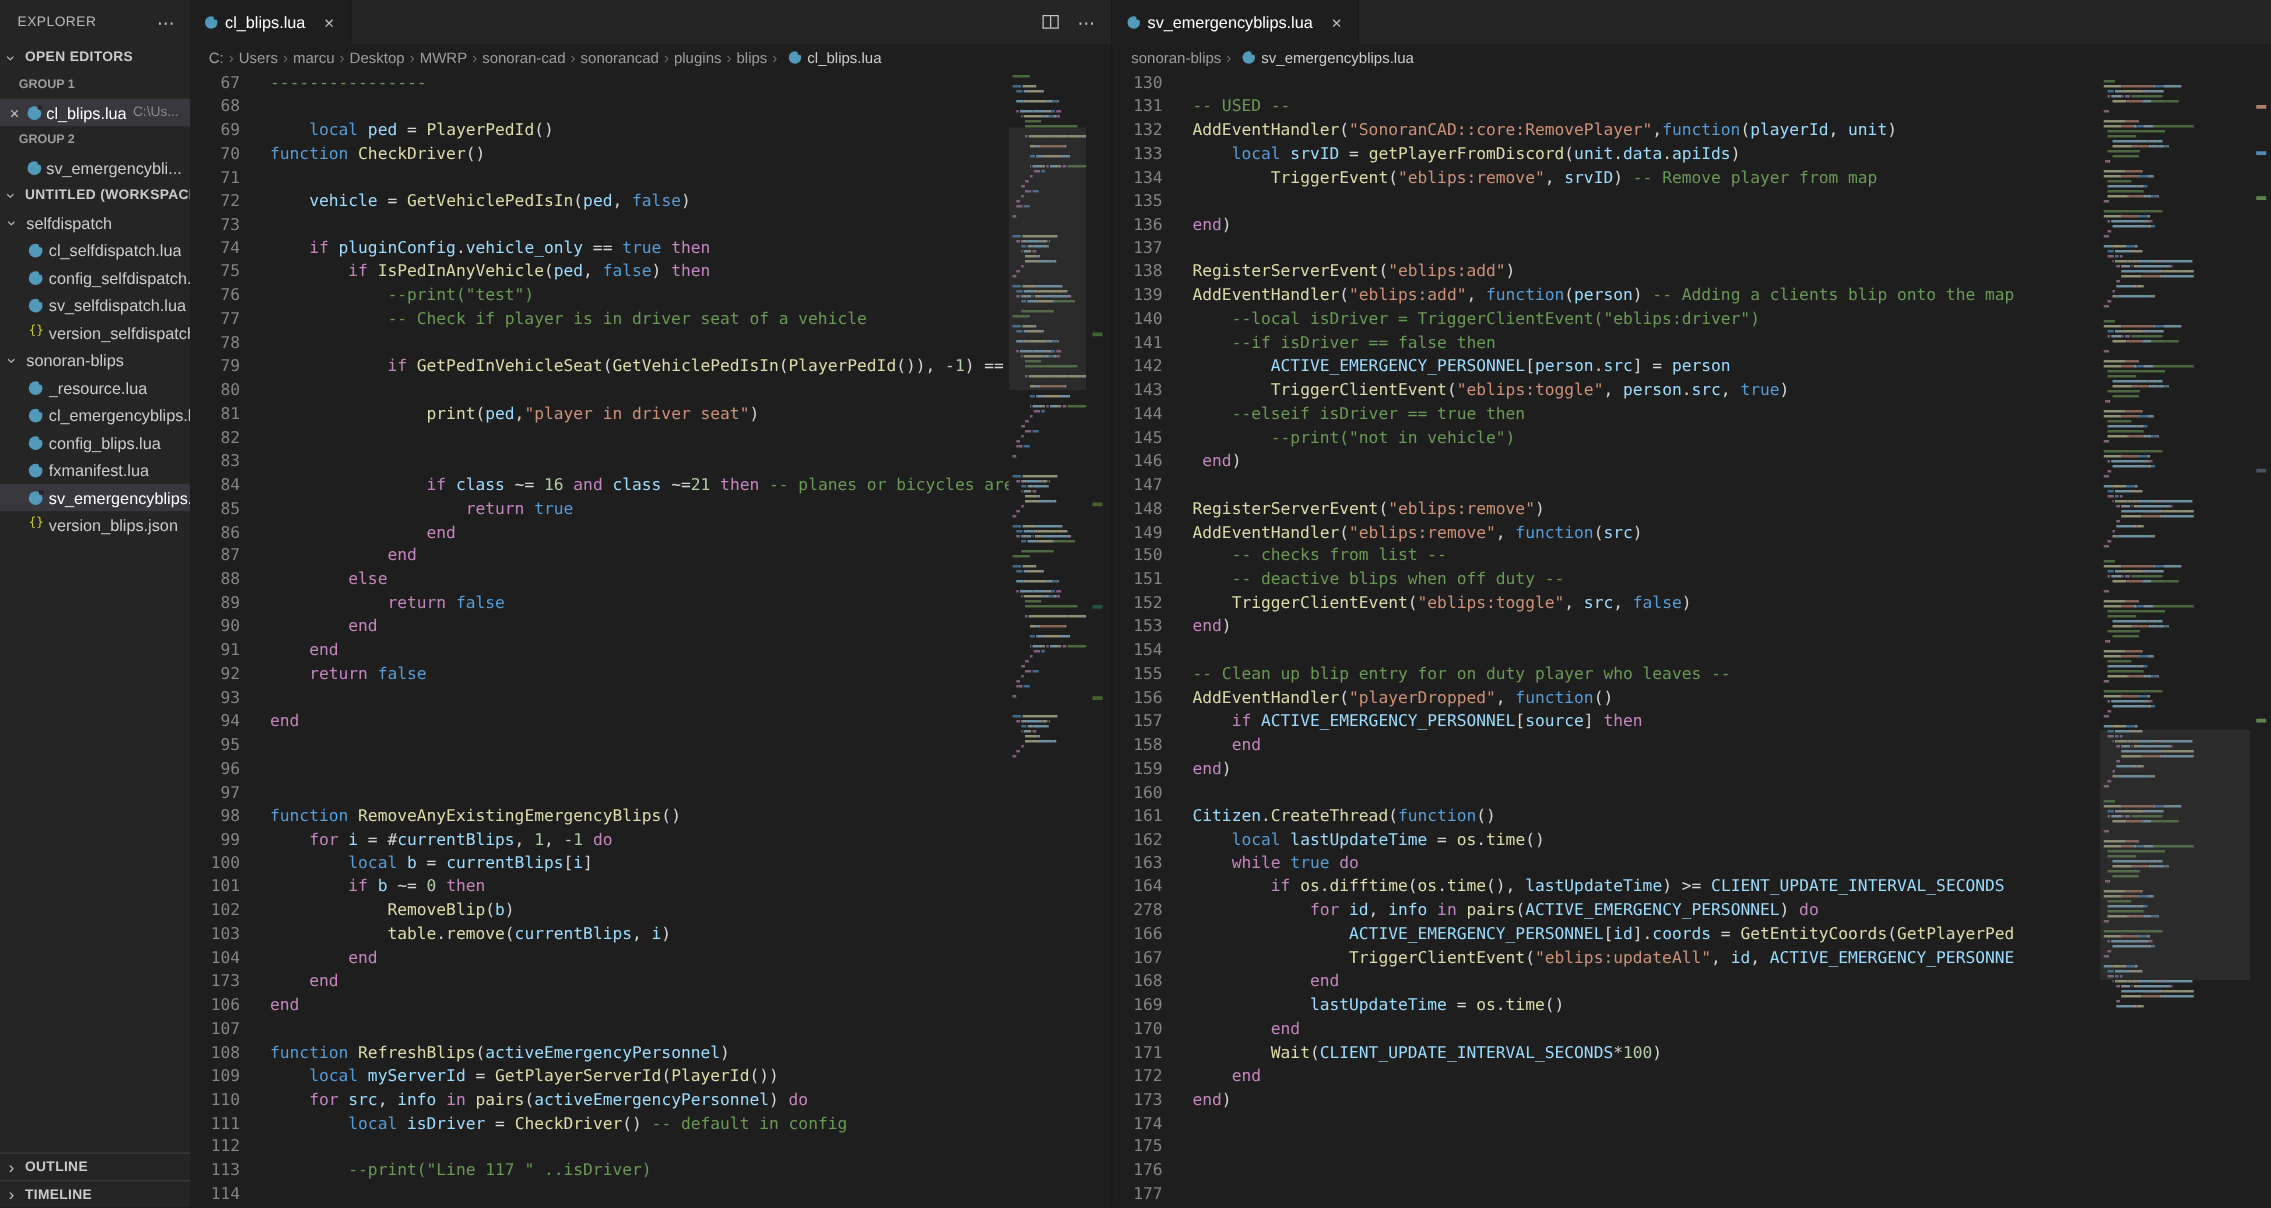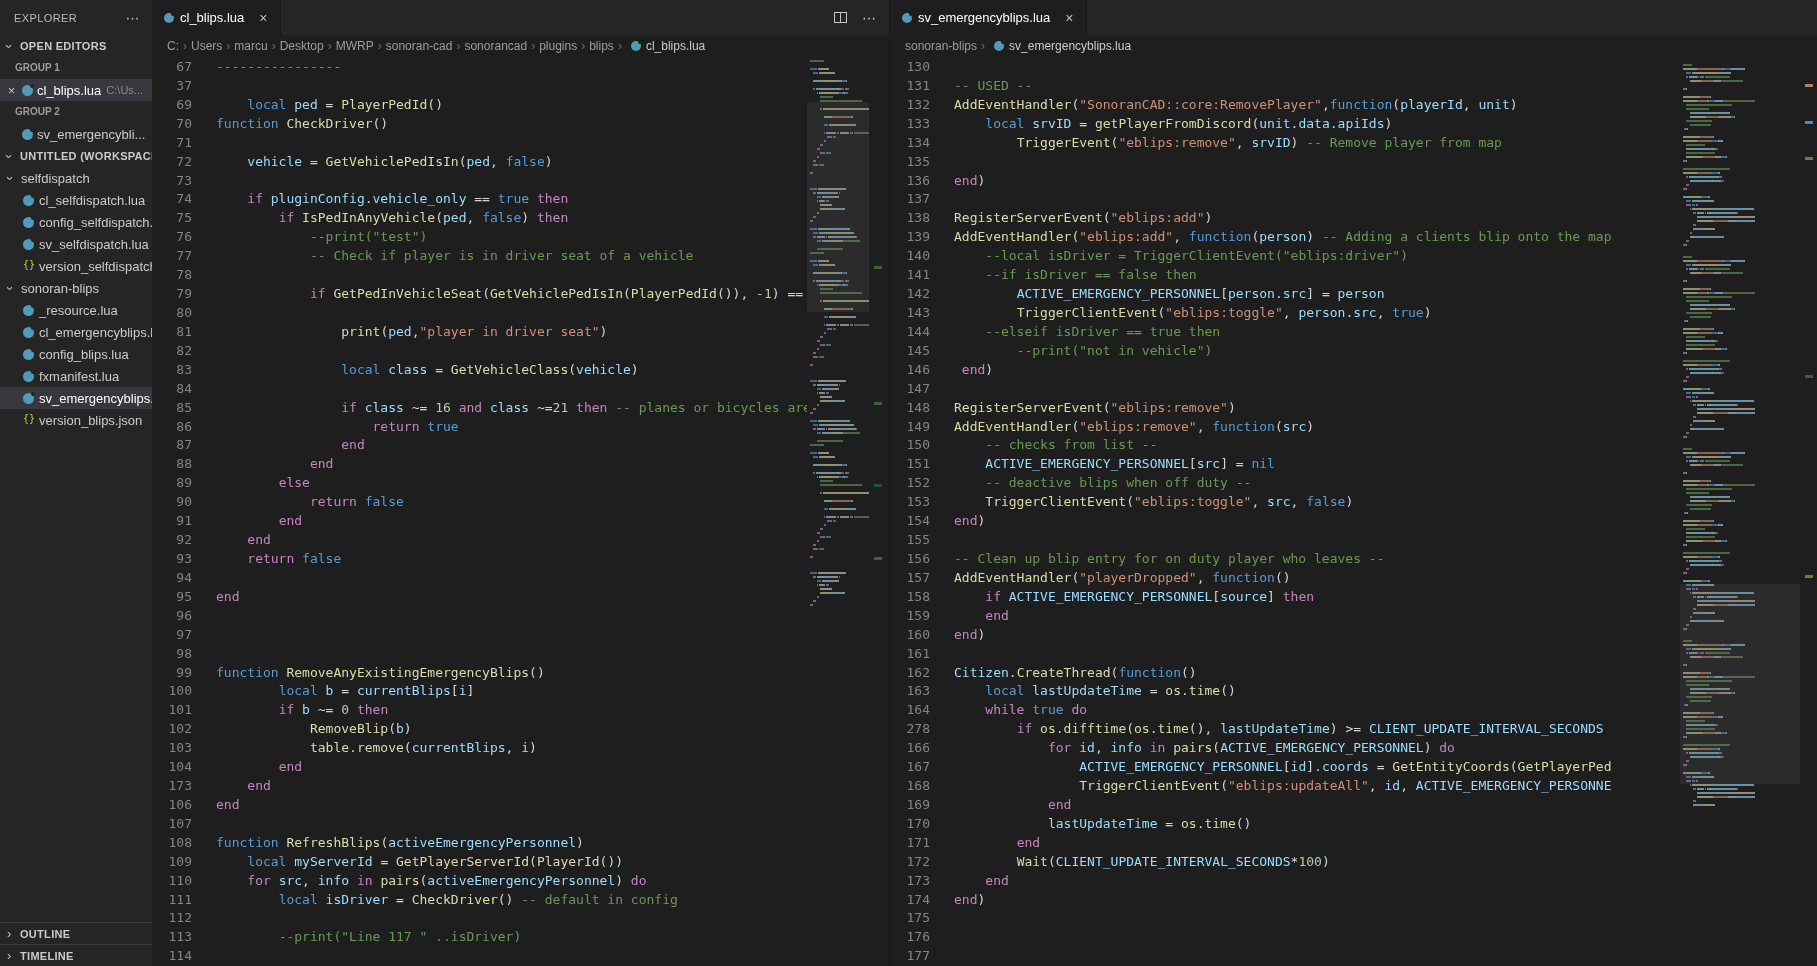--- a/index.html
+++ b/index.html
@@ -198,21 +198,21 @@
         <span class="crumb">plugins</span>
         <span class="csep">›</span>
         <span class="crumb">blips</span>
         <span class="csep">›</span>
         <span class="fi lua"></span>
         <span class="crumb file">cl_blips.lua</span>
       </div>
     <div class="ebody">
       <div class="gutter" id="gut0">
           <div class="lnum">67</div>
-          <div class="lnum">37</div>
+          <div class="lnum">68</div>
           <div class="lnum">69</div>
           <div class="lnum">70</div>
           <div class="lnum">71</div>
           <div class="lnum">72</div>
           <div class="lnum">73</div>
           <div class="lnum">74</div>
           <div class="lnum">75</div>
           <div class="lnum">76</div>
           <div class="lnum">77</div>
           <div class="lnum">78</div>
@@ -263,37 +263,37 @@
           <div class="cline"></div>
           <div class="cline"><span class="t-p">    </span><span class="t-c">if</span><span class="t-p"> </span><span class="t-v">pluginConfig</span><span class="t-p">.</span><span class="t-v">vehicle_only</span><span class="t-p"> == </span><span class="t-k">true</span><span class="t-p"> </span><span class="t-c">then</span></div>
           <div class="cline"><span class="t-p">        </span><span class="t-c">if</span><span class="t-p"> </span><span class="t-f">IsPedInAnyVehicle</span><span class="t-p">(</span><span class="t-v">ped</span><span class="t-p">, </span><span class="t-k">false</span><span class="t-p">) </span><span class="t-c">then</span></div>
           <div class="cline"><span class="t-p">            </span><span class="t-m">--print("test")</span></div>
           <div class="cline"><span class="t-p">            </span><span class="t-m">-- Check if player is in driver seat of a vehicle</span></div>
           <div class="cline"></div>
           <div class="cline"><span class="t-p">            </span><span class="t-c">if</span><span class="t-p"> </span><span class="t-f">GetPedInVehicleSeat</span><span class="t-p">(</span><span class="t-f">GetVehiclePedIsIn</span><span class="t-p">(</span><span class="t-f">PlayerPedId</span><span class="t-p">()), </span><span class="t-n">-1</span><span class="t-p">) == </span></div>
           <div class="cline"></div>
           <div class="cline"><span class="t-p">                </span><span class="t-f">print</span><span class="t-p">(</span><span class="t-v">ped</span><span class="t-p">,</span><span class="t-s">"player in driver seat"</span><span class="t-p">)</span></div>
           <div class="cline"></div>
-          <div class="cline"><span class="t-p">                </span><span class="t-k">local</span><span class="t-p"> </span><span class="t-v">class</span><span class="t-p"> = </span><span class="t-f">GetVehicleClass</span><span class="t-p">(</span><span class="t-v">vehicle</span><span class="t-p">)</span></div>
           <div class="cline"></div>
           <div class="cline"><span class="t-p">                </span><span class="t-c">if</span><span class="t-p"> </span><span class="t-v">class</span><span class="t-p"> ~= </span><span class="t-n">16</span><span class="t-p"> </span><span class="t-c">and</span><span class="t-p"> </span><span class="t-v">class</span><span class="t-p"> ~=</span><span class="t-n">21</span><span class="t-p"> </span><span class="t-c">then</span><span class="t-p"> </span><span class="t-m">-- planes or bicycles are not che</span></div>
           <div class="cline"><span class="t-p">                    </span><span class="t-c">return</span><span class="t-p"> </span><span class="t-k">true</span></div>
           <div class="cline"><span class="t-p">                </span><span class="t-c">end</span></div>
           <div class="cline"><span class="t-p">            </span><span class="t-c">end</span></div>
           <div class="cline"><span class="t-p">        </span><span class="t-c">else</span></div>
           <div class="cline"><span class="t-p">            </span><span class="t-c">return</span><span class="t-p"> </span><span class="t-k">false</span></div>
           <div class="cline"><span class="t-p">        </span><span class="t-c">end</span></div>
           <div class="cline"><span class="t-p">    </span><span class="t-c">end</span></div>
           <div class="cline"><span class="t-p">    </span><span class="t-c">return</span><span class="t-p"> </span><span class="t-k">false</span></div>
           <div class="cline"></div>
           <div class="cline"><span class="t-c">end</span></div>
           <div class="cline"></div>
           <div class="cline"></div>
           <div class="cline"></div>
           <div class="cline"><span class="t-k">function</span><span class="t-p"> </span><span class="t-f">RemoveAnyExistingEmergencyBlips</span><span class="t-p">()</span></div>
+          <div class="cline"><span class="t-p">    </span><span class="t-c">for</span><span class="t-p"> </span><span class="t-v">i</span><span class="t-p"> = #</span><span class="t-v">currentBlips</span><span class="t-p">, </span><span class="t-n">1</span><span class="t-p">, </span><span class="t-n">-1</span><span class="t-p"> </span><span class="t-c">do</span></div>
           <div class="cline"><span class="t-p">        </span><span class="t-k">local</span><span class="t-p"> </span><span class="t-v">b</span><span class="t-p"> = </span><span class="t-v">currentBlips</span><span class="t-p">[</span><span class="t-v">i</span><span class="t-p">]</span></div>
           <div class="cline"><span class="t-p">        </span><span class="t-c">if</span><span class="t-p"> </span><span class="t-v">b</span><span class="t-p"> ~= </span><span class="t-n">0</span><span class="t-p"> </span><span class="t-c">then</span></div>
           <div class="cline"><span class="t-p">            </span><span class="t-f">RemoveBlip</span><span class="t-p">(</span><span class="t-v">b</span><span class="t-p">)</span></div>
           <div class="cline"><span class="t-p">            </span><span class="t-f">table</span><span class="t-p">.</span><span class="t-f">remove</span><span class="t-p">(</span><span class="t-v">currentBlips</span><span class="t-p">, </span><span class="t-v">i</span><span class="t-p">)</span></div>
           <div class="cline"><span class="t-p">        </span><span class="t-c">end</span></div>
           <div class="cline"><span class="t-p">    </span><span class="t-c">end</span></div>
           <div class="cline"><span class="t-c">end</span></div>
           <div class="cline"></div>
           <div class="cline"><span class="t-k">function</span><span class="t-p"> </span><span class="t-f">RefreshBlips</span><span class="t-p">(</span><span class="t-v">activeEmergencyPersonnel</span><span class="t-p">)</span></div>
           <div class="cline"><span class="t-p">    </span><span class="t-k">local</span><span class="t-p"> </span><span class="t-v">myServerId</span><span class="t-p"> = </span><span class="t-f">GetPlayerServerId</span><span class="t-p">(</span><span class="t-f">PlayerId</span><span class="t-p">())</span></div>
@@ -531,21 +531,20 @@
           <div class="cline"><span class="t-p">    </span><span class="t-m">--if isDriver == false then</span></div>
           <div class="cline"><span class="t-p">        </span><span class="t-v">ACTIVE_EMERGENCY_PERSONNEL</span><span class="t-p">[</span><span class="t-v">person</span><span class="t-p">.</span><span class="t-v">src</span><span class="t-p">] = </span><span class="t-v">person</span></div>
           <div class="cline"><span class="t-p">        </span><span class="t-f">TriggerClientEvent</span><span class="t-p">(</span><span class="t-s">"eblips:toggle"</span><span class="t-p">, </span><span class="t-v">person</span><span class="t-p">.</span><span class="t-v">src</span><span class="t-p">, </span><span class="t-k">true</span><span class="t-p">)</span></div>
           <div class="cline"><span class="t-p">    </span><span class="t-m">--elseif isDriver == true then</span></div>
           <div class="cline"><span class="t-p">        </span><span class="t-m">--print("not in vehicle")</span></div>
           <div class="cline"><span class="t-p"> </span><span class="t-c">end</span><span class="t-p">)</span></div>
           <div class="cline"></div>
           <div class="cline"><span class="t-f">RegisterServerEvent</span><span class="t-p">(</span><span class="t-s">"eblips:remove"</span><span class="t-p">)</span></div>
           <div class="cline"><span class="t-f">AddEventHandler</span><span class="t-p">(</span><span class="t-s">"eblips:remove"</span><span class="t-p">, </span><span class="t-k">function</span><span class="t-p">(</span><span class="t-v">src</span><span class="t-p">)</span></div>
           <div class="cline"><span class="t-p">    </span><span class="t-m">-- checks from list --</span></div>
-          <div class="cline"><span class="t-p">    </span><span class="t-v">ACTIVE_EMERGENCY_PERSONNEL</span><span class="t-p">[</span><span class="t-v">src</span><span class="t-p">] = </span><span class="t-k">nil</span></div>
           <div class="cline"><span class="t-p">    </span><span class="t-m">-- deactive blips when off duty --</span></div>
           <div class="cline"><span class="t-p">    </span><span class="t-f">TriggerClientEvent</span><span class="t-p">(</span><span class="t-s">"eblips:toggle"</span><span class="t-p">, </span><span class="t-v">src</span><span class="t-p">, </span><span class="t-k">false</span><span class="t-p">)</span></div>
           <div class="cline"><span class="t-c">end</span><span class="t-p">)</span></div>
           <div class="cline"></div>
           <div class="cline"><span class="t-m">-- Clean up blip entry for on duty player who leaves --</span></div>
           <div class="cline"><span class="t-f">AddEventHandler</span><span class="t-p">(</span><span class="t-s">"playerDropped"</span><span class="t-p">, </span><span class="t-k">function</span><span class="t-p">()</span></div>
           <div class="cline"><span class="t-p">    </span><span class="t-c">if</span><span class="t-p"> </span><span class="t-v">ACTIVE_EMERGENCY_PERSONNEL</span><span class="t-p">[</span><span class="t-v">source</span><span class="t-p">] </span><span class="t-c">then</span></div>
           <div class="cline"><span class="t-p">    </span><span class="t-c">end</span></div>
           <div class="cline"><span class="t-c">end</span><span class="t-p">)</span></div>
           <div class="cline"></div>

